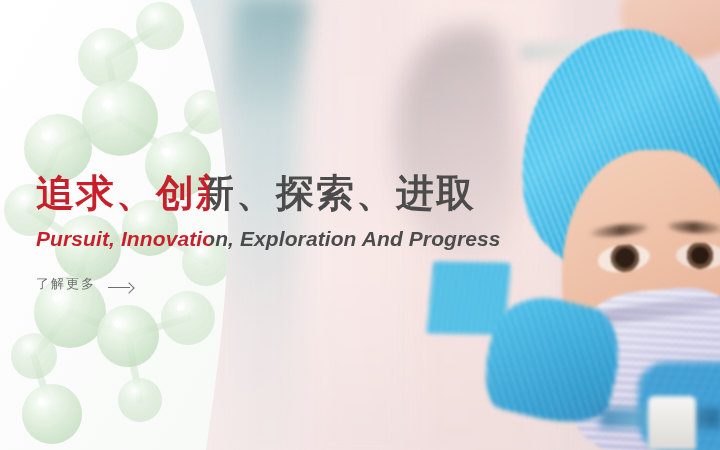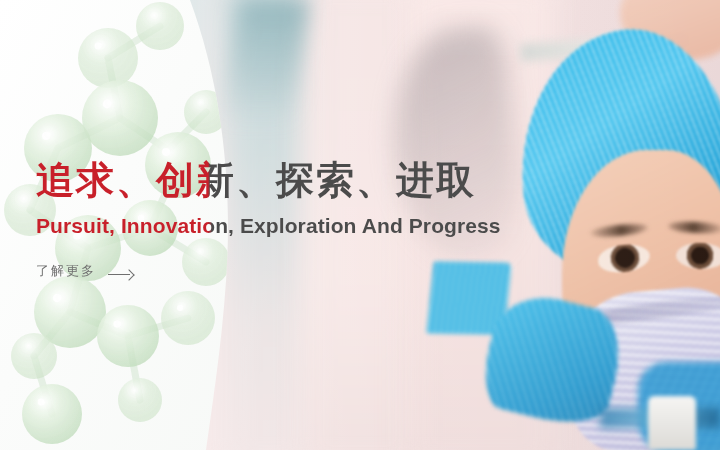--- a/index.html
+++ b/index.html
@@ -259,21 +259,21 @@
     clip-path: path("M0,0 L190,0 C216,70 228,150 228,225 C228,300 216,380 206,450 L0,450 Z");
   }
 
   
   .molecule { position: absolute; inset: 0; pointer-events: none; }
 
   
   .content {
     position: absolute;
     left: 36px;
-    top: 159px;
+    top: 172px;
     width: 660px;
   }
   .headline {
     margin: 0;
     font-size: 38px;
     font-weight: 700;
     letter-spacing: 2px;
     line-height: 1.12;
     white-space: nowrap;
     color: #4b4b4b;
@@ -281,20 +281,21 @@
     background-image: linear-gradient(90deg, #c8202a 0 172px, #4b4b4b 174px 100%);
     -webkit-background-clip: text;
     background-clip: text;
     -webkit-text-fill-color: transparent;
     color: transparent;
   }
   .subhead {
     margin: 12px 0 0 0;
     font-size: 21px;
     font-weight: 700;
+    font-style: italic;
     letter-spacing: .1px;
     white-space: nowrap;
     color: #4b4b4b;
     background-image: linear-gradient(90deg, #c8202a 0 172px, #4b4b4b 176px 100%);
     -webkit-background-clip: text;
     background-clip: text;
     -webkit-text-fill-color: transparent;
     color: transparent;
   }
   .more-link {

